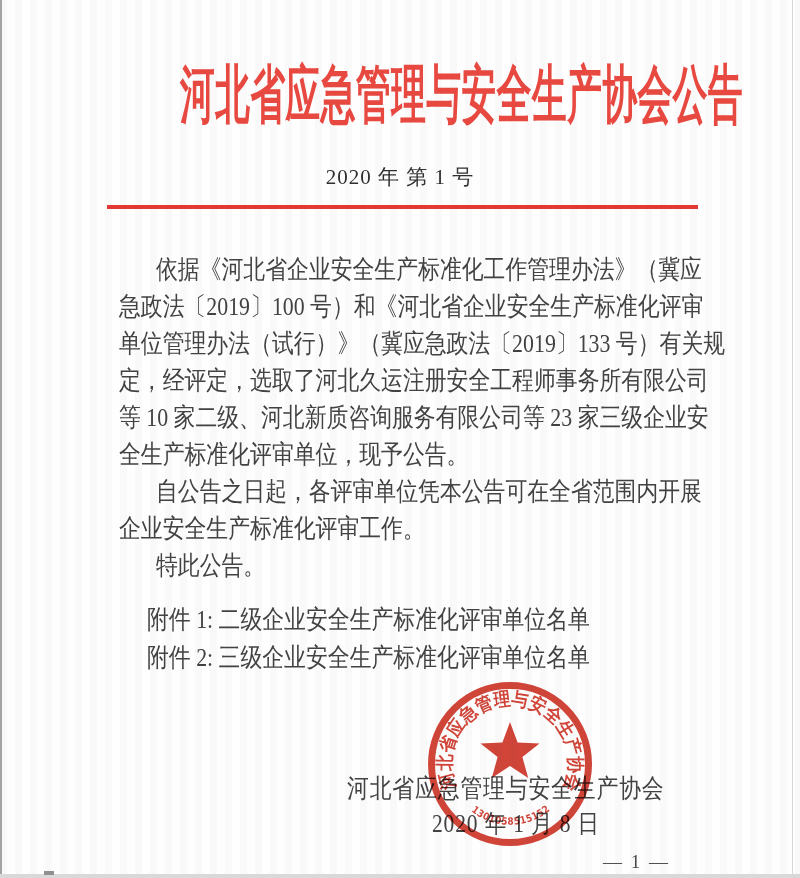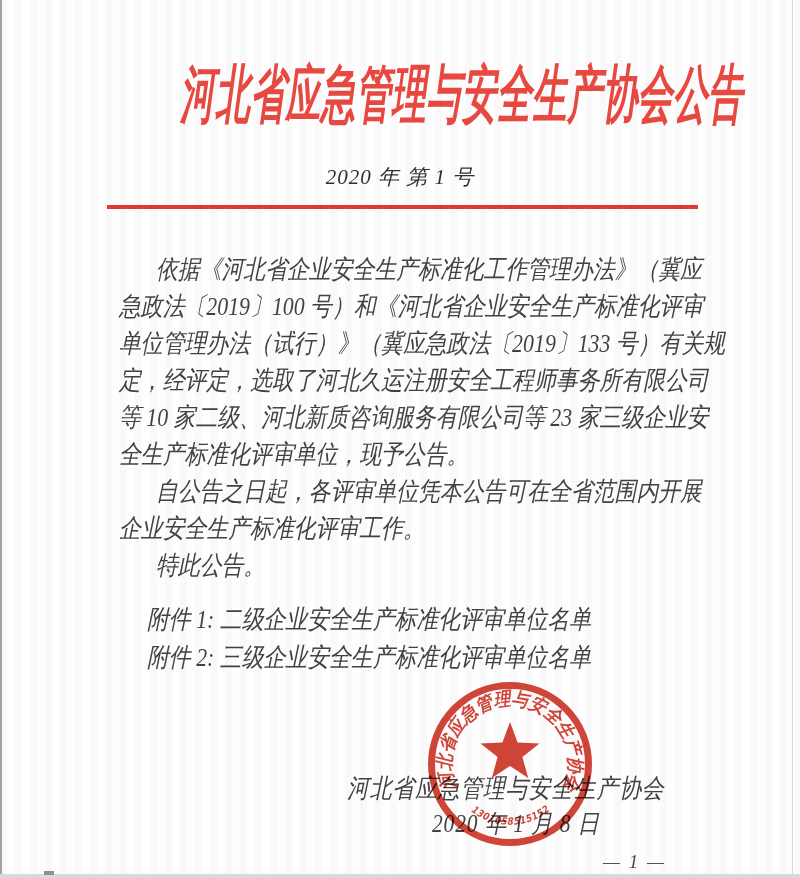--- a/index.html
+++ b/index.html
@@ -3,21 +3,20 @@
 <meta charset="utf-8">
 <style>
   html,body{margin:0;padding:0;background:#ffffff;}
   .page{
     position:relative;width:800px;height:878px;overflow:hidden;
     background:#fefefe;
     background-image:repeating-linear-gradient(90deg,
       rgba(70,70,100,0.028) 0px, rgba(70,70,100,0.028) 7px,
       rgba(255,255,255,0) 7px, rgba(255,255,255,0) 15px);
     font-family:"Liberation Serif","DejaVu Serif",serif;
-    font-style:italic;
   }
   
   .edge-left{position:absolute;left:0;top:0;width:2px;height:878px;background:#a3a3a3;}
   .edge-right{position:absolute;left:792px;top:0;width:1px;height:878px;background:#d8d8d8;}
   .edge-bottom{position:absolute;left:0;top:874px;width:800px;height:4px;background:#d9d9d9;}
   .speck{position:absolute;left:44px;top:871px;width:10px;height:4px;background:#909090;}
 
   .title{
     position:absolute;left:0;top:16px;width:800px;text-align:center;
     white-space:nowrap;font-weight:900;font-size:63px;line-height:74px;

